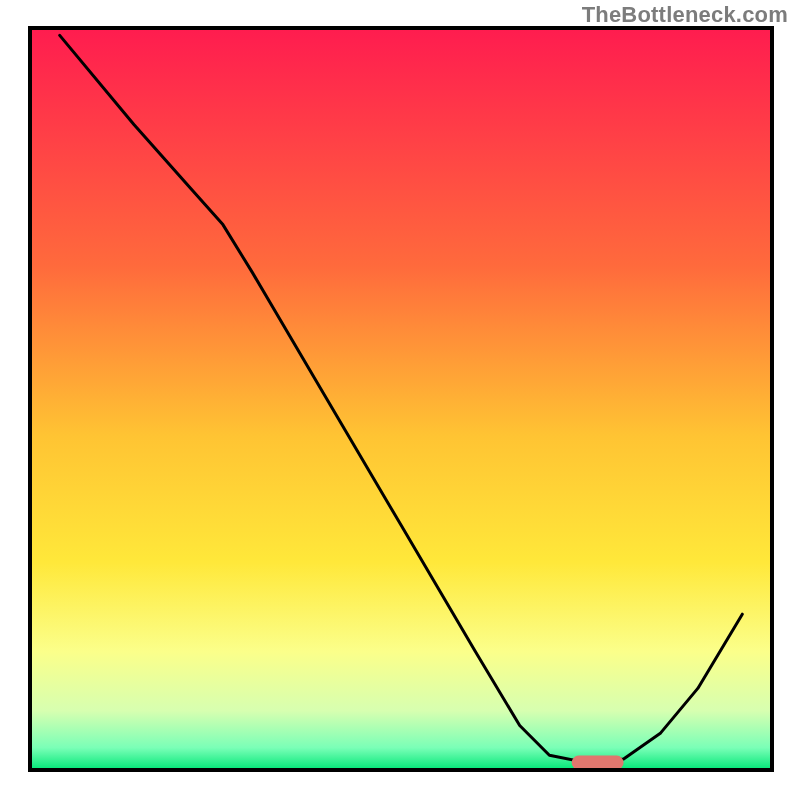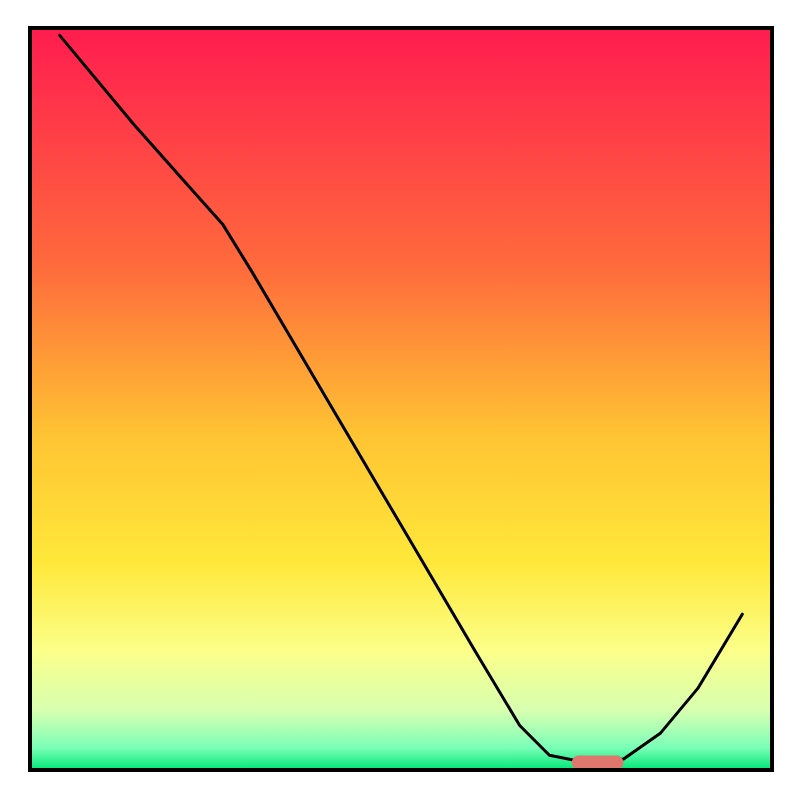--- a/index.html
+++ b/index.html
@@ -28,20 +28,21 @@
   svg {
     position: absolute;
     top: 0;
     left: 0;
   }
 </style>
 </head>
 <body>
 
 <div class="chart-wrap">
+  <div class="watermark">TheBottleneck.com</div>
   <svg id="chart-svg" width="800" height="800" viewBox="0 0 800 800">
       <defs>
         <linearGradient id="bg-grad" x1="0" y1="0" x2="0" y2="1">
           <stop offset="0%" stop-color="#ff1c4f"></stop>
           <stop offset="32%" stop-color="#ff6a3c"></stop>
           <stop offset="55%" stop-color="#ffc433"></stop>
           <stop offset="72%" stop-color="#ffe83a"></stop>
           <stop offset="84%" stop-color="#fbff8a"></stop>
           <stop offset="92%" stop-color="#d7ffb0"></stop>
           <stop offset="97%" stop-color="#7affb7"></stop>

